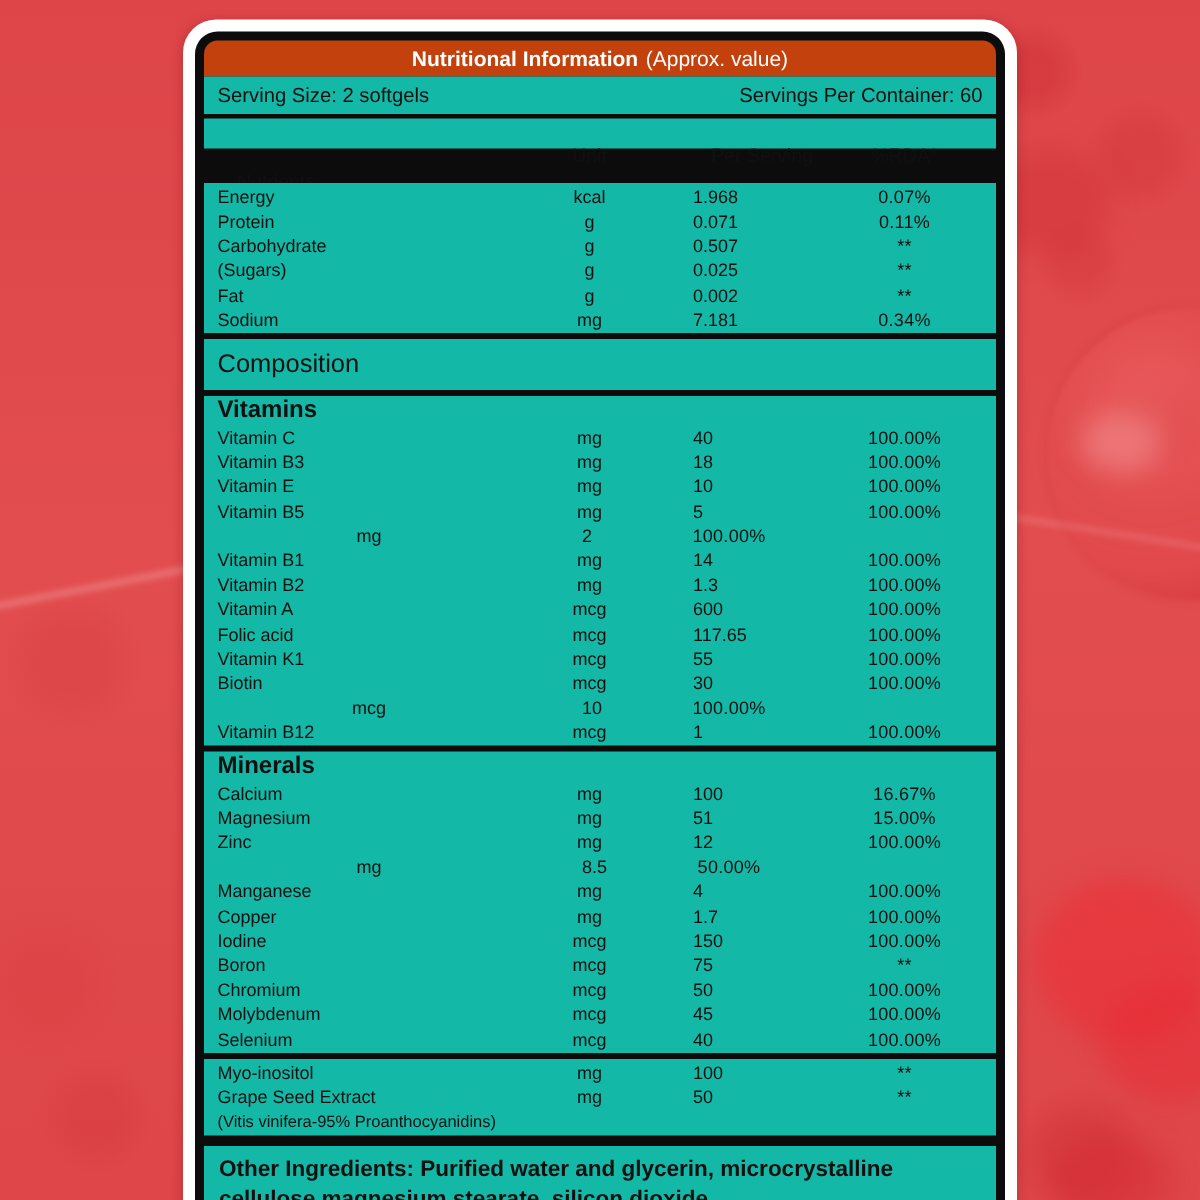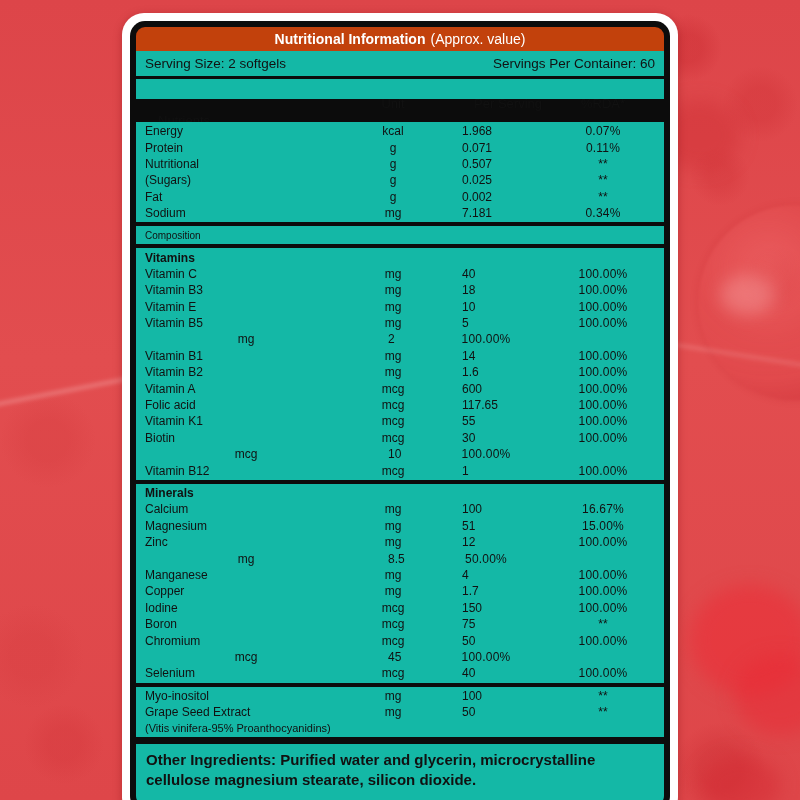--- a/index.html
+++ b/index.html
@@ -89,25 +89,25 @@
   .col-header .c-rda  { text-align:center; }
 
   .rows { padding:1px 0; }
   .rows .grid-row { min-height:16.4px; font-size:12px; }
   .cell-name { padding-left:9px; }
   .cell-unit { text-align:center; }
   .cell-amt  { padding-left:32px; }
   .cell-rda  { text-align:center; letter-spacing:.2px; }
 
   .composition-band {
-    height:18px; display:flex; align-items:center;
-    padding-left:9px; font-size:10px; color:#111;
+    height:34px; display:flex; align-items:center;
+    padding-left:9px; font-size:17px; color:#111;
   }
   .section-title {
-    font-size:12px; font-weight:bold; padding-left:9px;
+    font-size:16px; font-weight:bold; padding-left:9px;
     min-height:16.4px; display:flex; align-items:center; color:#111;
   }
   .botanical-note {
     font-size:11px; padding-left:9px; min-height:16px;
     display:flex; align-items:center; color:#111;
   }
   .other-ingredients {
     padding:6px 10px 15px 10px; font-size:15px; font-weight:600;
     line-height:20px; color:#111; border-radius:0 0 9px 9px;
   }
@@ -155,21 +155,21 @@
         </div>
 
         <div class="grid-row">
           <span class="cell-name">Protein</span>
           <span class="cell-unit">g</span>
           <span class="cell-amt">0.071</span>
           <span class="cell-rda">0.11%</span>
         </div>
 
         <div class="grid-row">
-          <span class="cell-name">Nutritional</span>
+          <span class="cell-name">Carbohydrate</span>
           <span class="cell-unit">g</span>
           <span class="cell-amt">0.507</span>
           <span class="cell-rda">**</span>
         </div>
 
         <div class="grid-row">
           <span class="cell-name">(Sugars)</span>
           <span class="cell-unit">g</span>
           <span class="cell-amt">0.025</span>
           <span class="cell-rda">**</span>
@@ -233,21 +233,21 @@
           <div class="grid-row">
             <span class="cell-name">Vitamin B1</span>
             <span class="cell-unit">mg</span>
             <span class="cell-amt">14</span>
             <span class="cell-rda">100.00%</span>
           </div>
 
           <div class="grid-row">
             <span class="cell-name">Vitamin B2</span>
             <span class="cell-unit">mg</span>
-            <span class="cell-amt">1.6</span>
+            <span class="cell-amt">1.3</span>
             <span class="cell-rda">100.00%</span>
           </div>
 
           <div class="grid-row">
             <span class="cell-name">Vitamin A</span>
             <span class="cell-unit">mcg</span>
             <span class="cell-amt">600</span>
             <span class="cell-rda">100.00%</span>
           </div>
 
@@ -347,20 +347,21 @@
           </div>
 
           <div class="grid-row">
             <span class="cell-name">Chromium</span>
             <span class="cell-unit">mcg</span>
             <span class="cell-amt">50</span>
             <span class="cell-rda">100.00%</span>
           </div>
 
           <div class="grid-row">
+            <span class="cell-name">Molybdenum</span>
             <span class="cell-unit">mcg</span>
             <span class="cell-amt">45</span>
             <span class="cell-rda">100.00%</span>
           </div>
 
           <div class="grid-row">
             <span class="cell-name">Selenium</span>
             <span class="cell-unit">mcg</span>
             <span class="cell-amt">40</span>
             <span class="cell-rda">100.00%</span>

